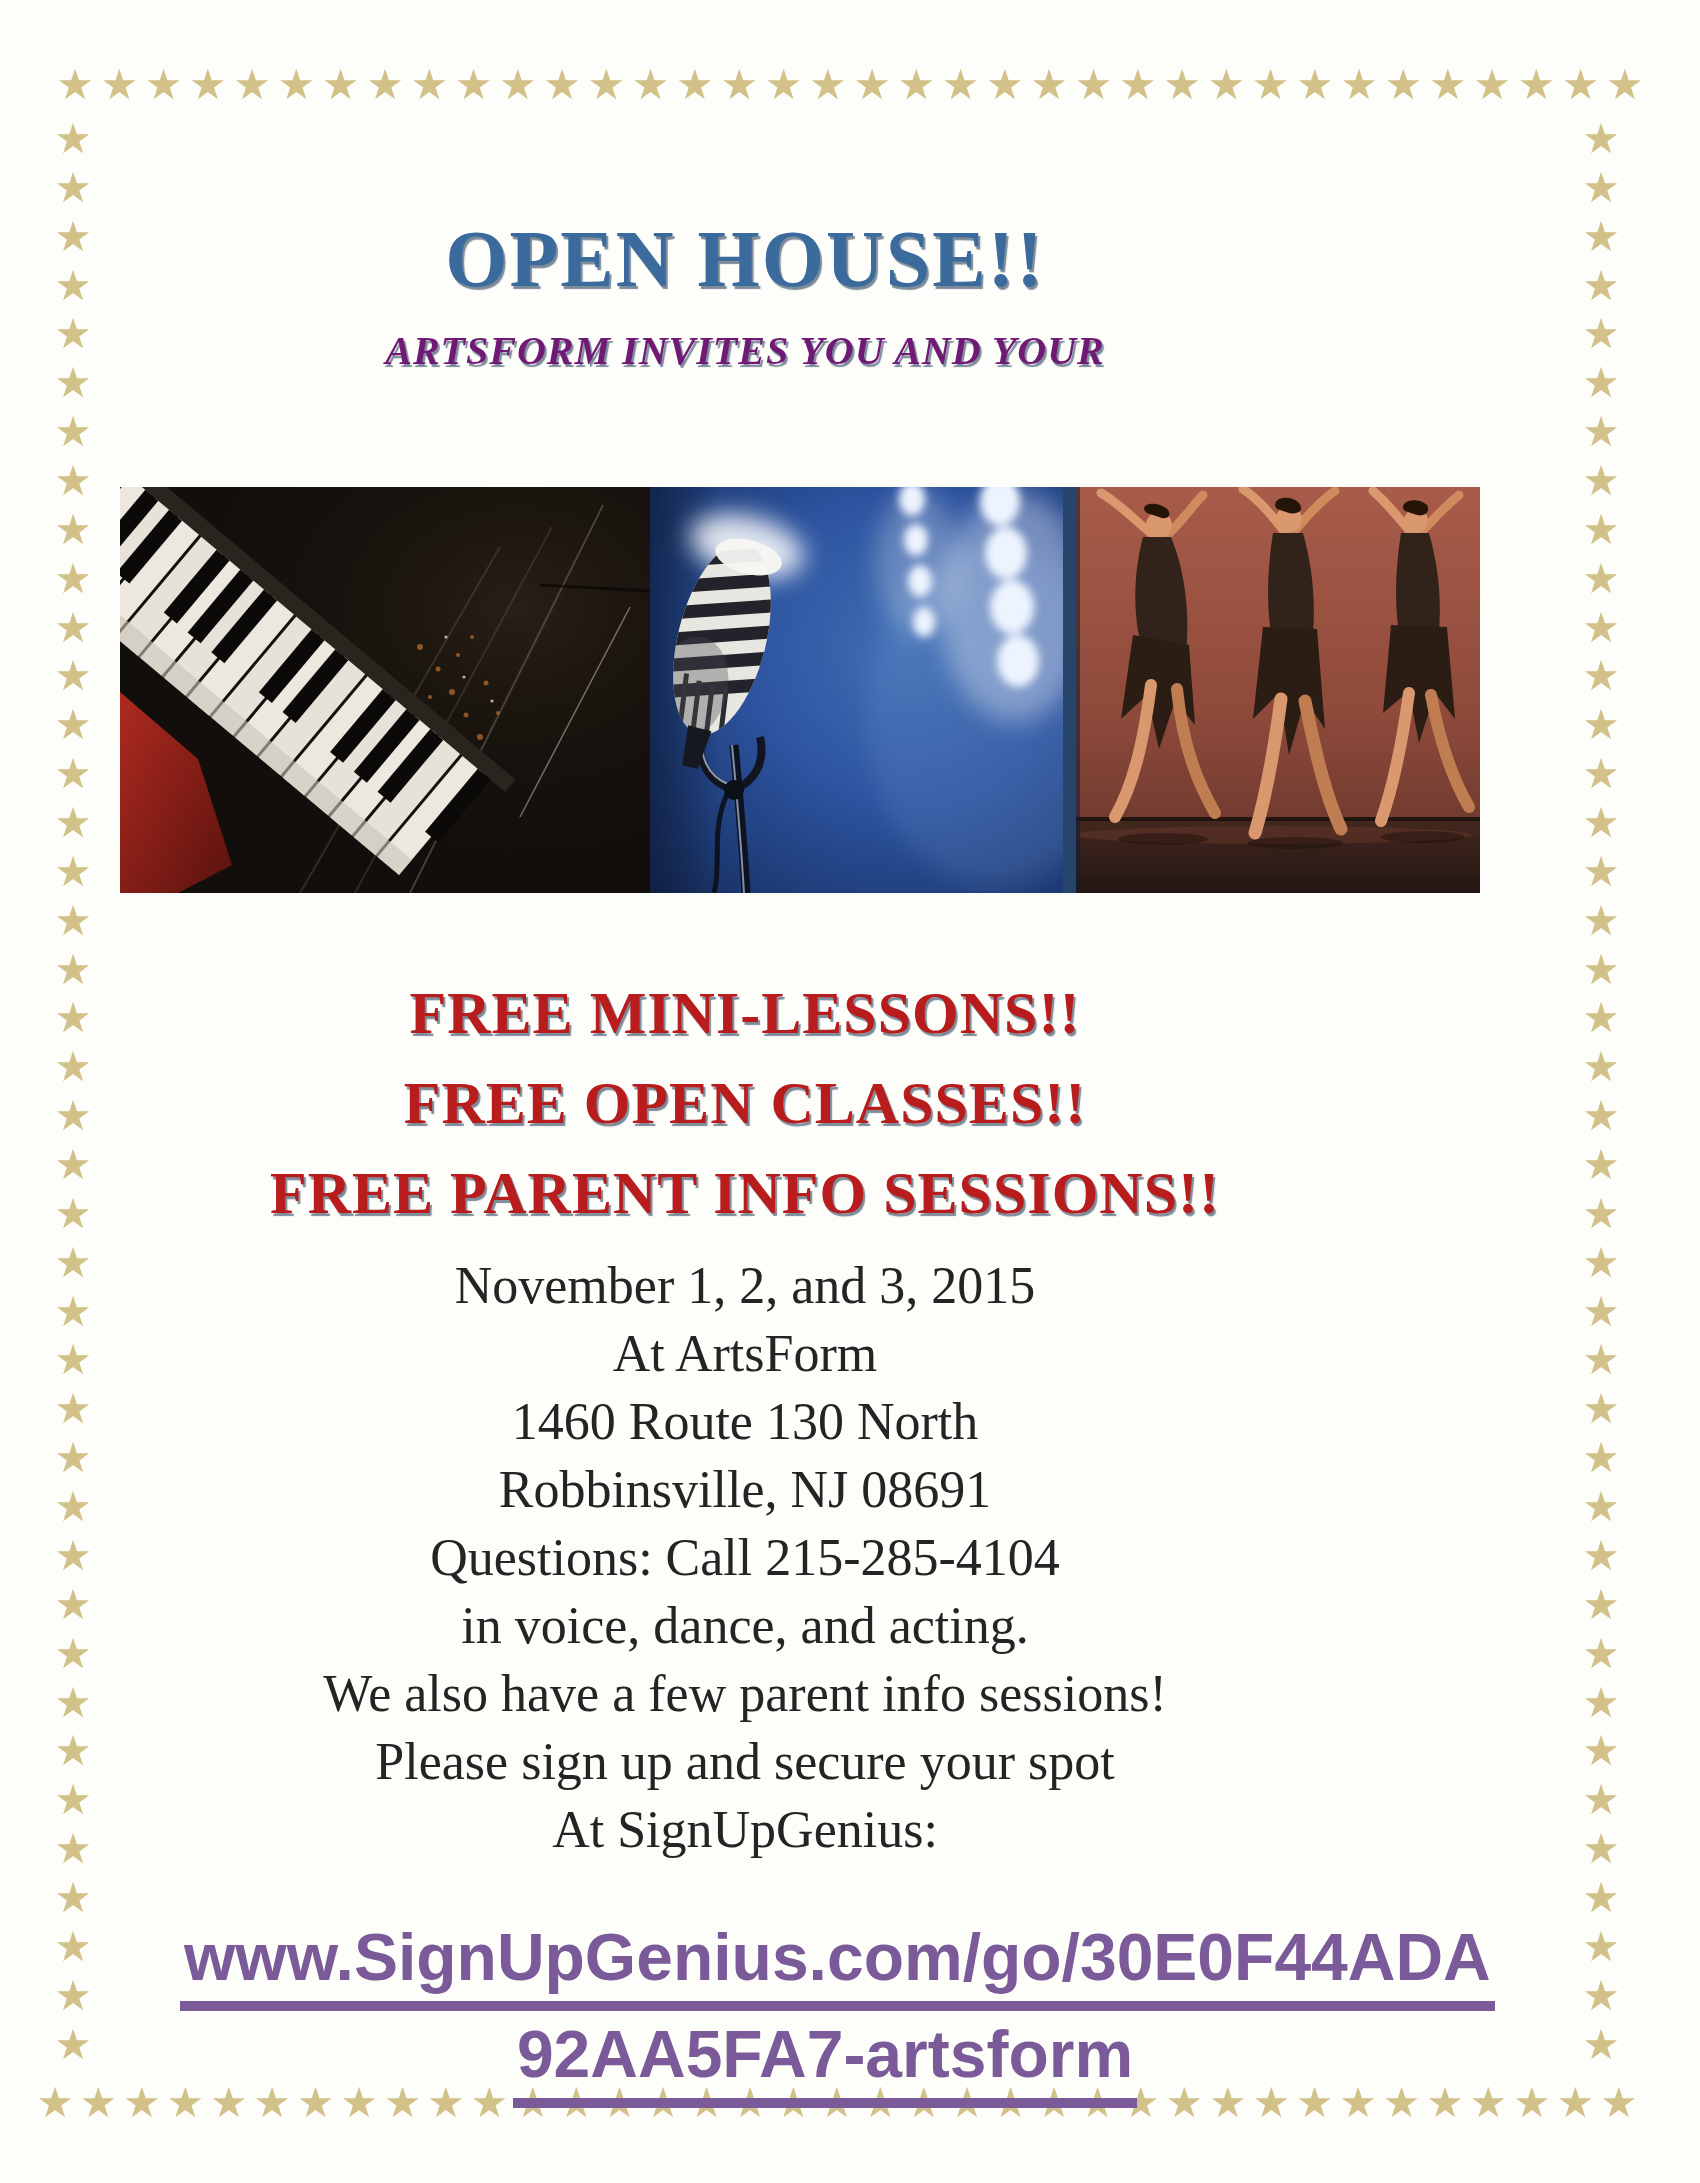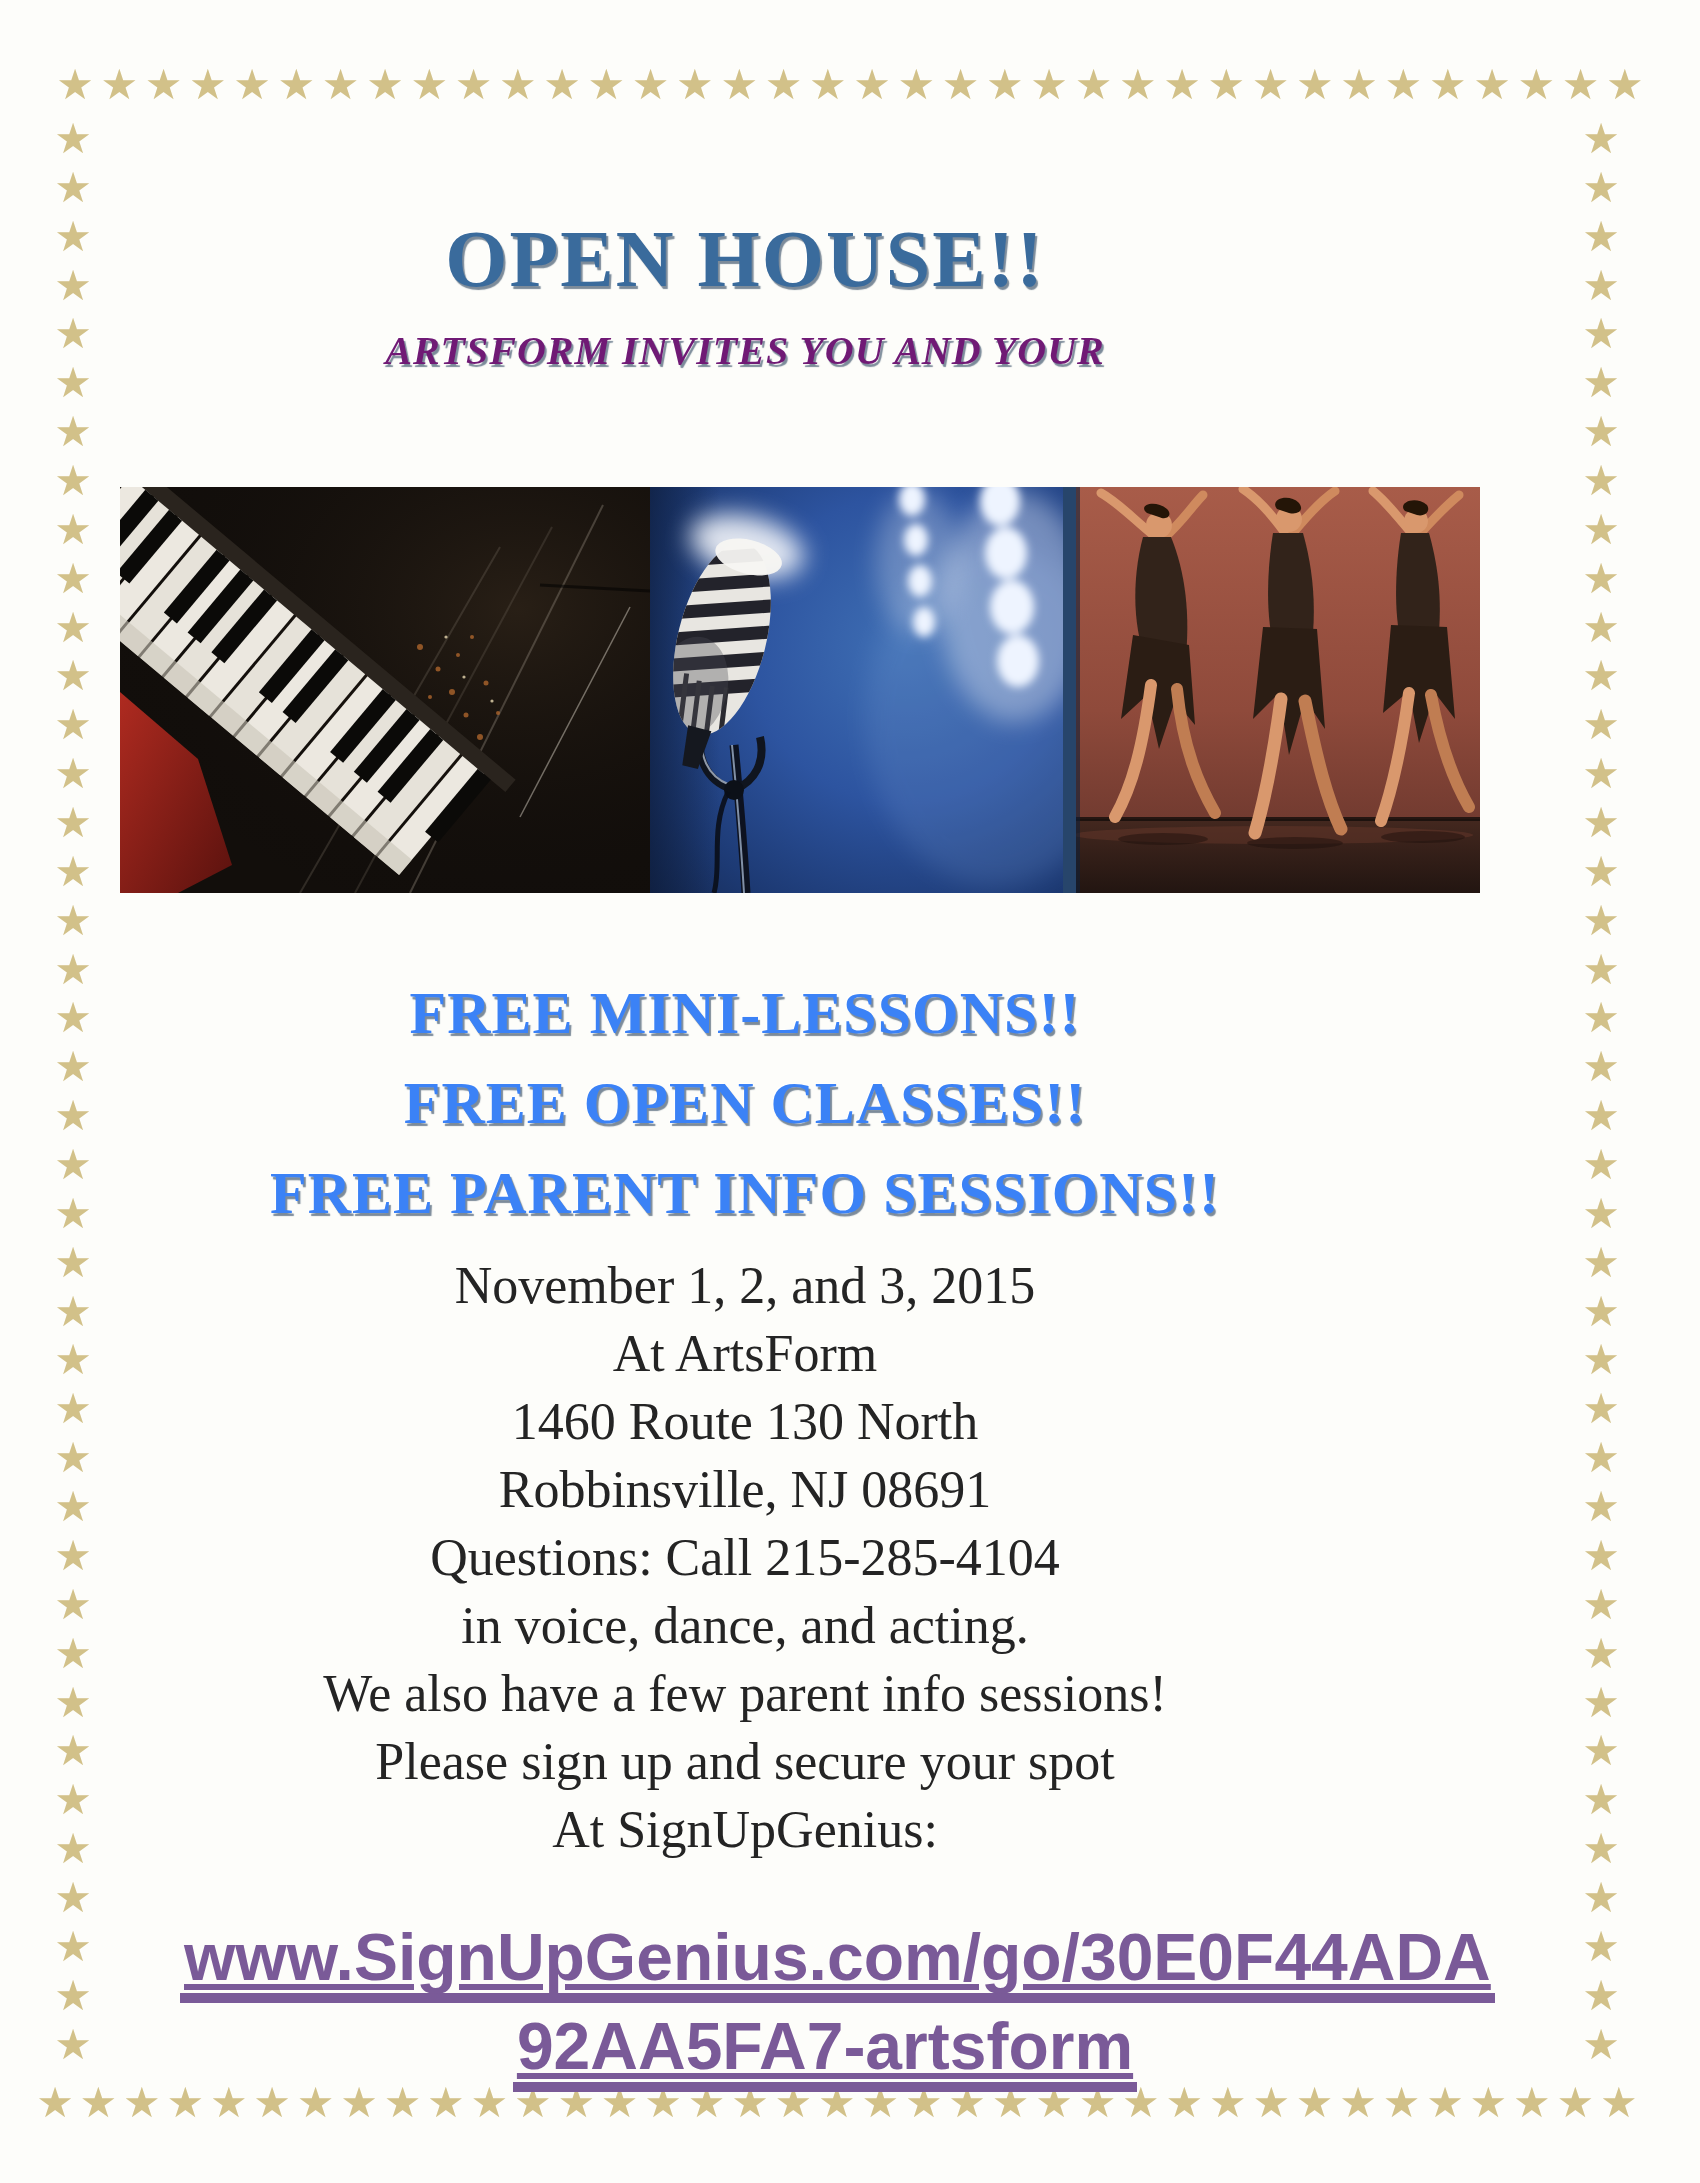--- a/index.html
+++ b/index.html
@@ -33,42 +33,41 @@
   }
 
   
   .photos{position:absolute;left:120px;top:487px;width:1360px;height:406px;display:flex;}
   .photos svg{display:block;height:406px;}
 
   
   .free{top:968px;}
   .free div{
     font-size:60px;line-height:90px;font-weight:bold;letter-spacing:1px;
-    color:#3b82f6;text-shadow:2px 3px 1px rgba(18,45,75,.55), -1px -1px 0 rgba(255,255,255,.8);
+    color:#b91c1c;text-shadow:2px 3px 1px rgba(18,45,75,.55), -1px -1px 0 rgba(255,255,255,.8);
   }
 
   
   .details{top:1252px;}
   .details div{
     font-family:"Liberation Serif", serif;
     font-size:52px;line-height:68px;
     color:#242424;
   }
 
   
   .urlblock{top:1922px;left:180px;font-family:"Liberation Sans", sans-serif;}
   .urlblock .row{margin-bottom:8px;}
   .ulink{
     display:inline-block;
     font-size:66px;line-height:70px;font-weight:bold;
     color:#7a5a98;
     border-bottom:10px solid #7a5a98;
-    padding:0 4px 1px 4px;
+    padding:0 4px 9px 4px;
     cursor:pointer;
-    text-decoration:underline;
   }
 </style>
 </head>
 <body>
 
 <div class="page">
 
   <div class="stars stars-top" style="color: rgb(210, 193, 137);">
       <span>★</span>
       <span>★</span>

